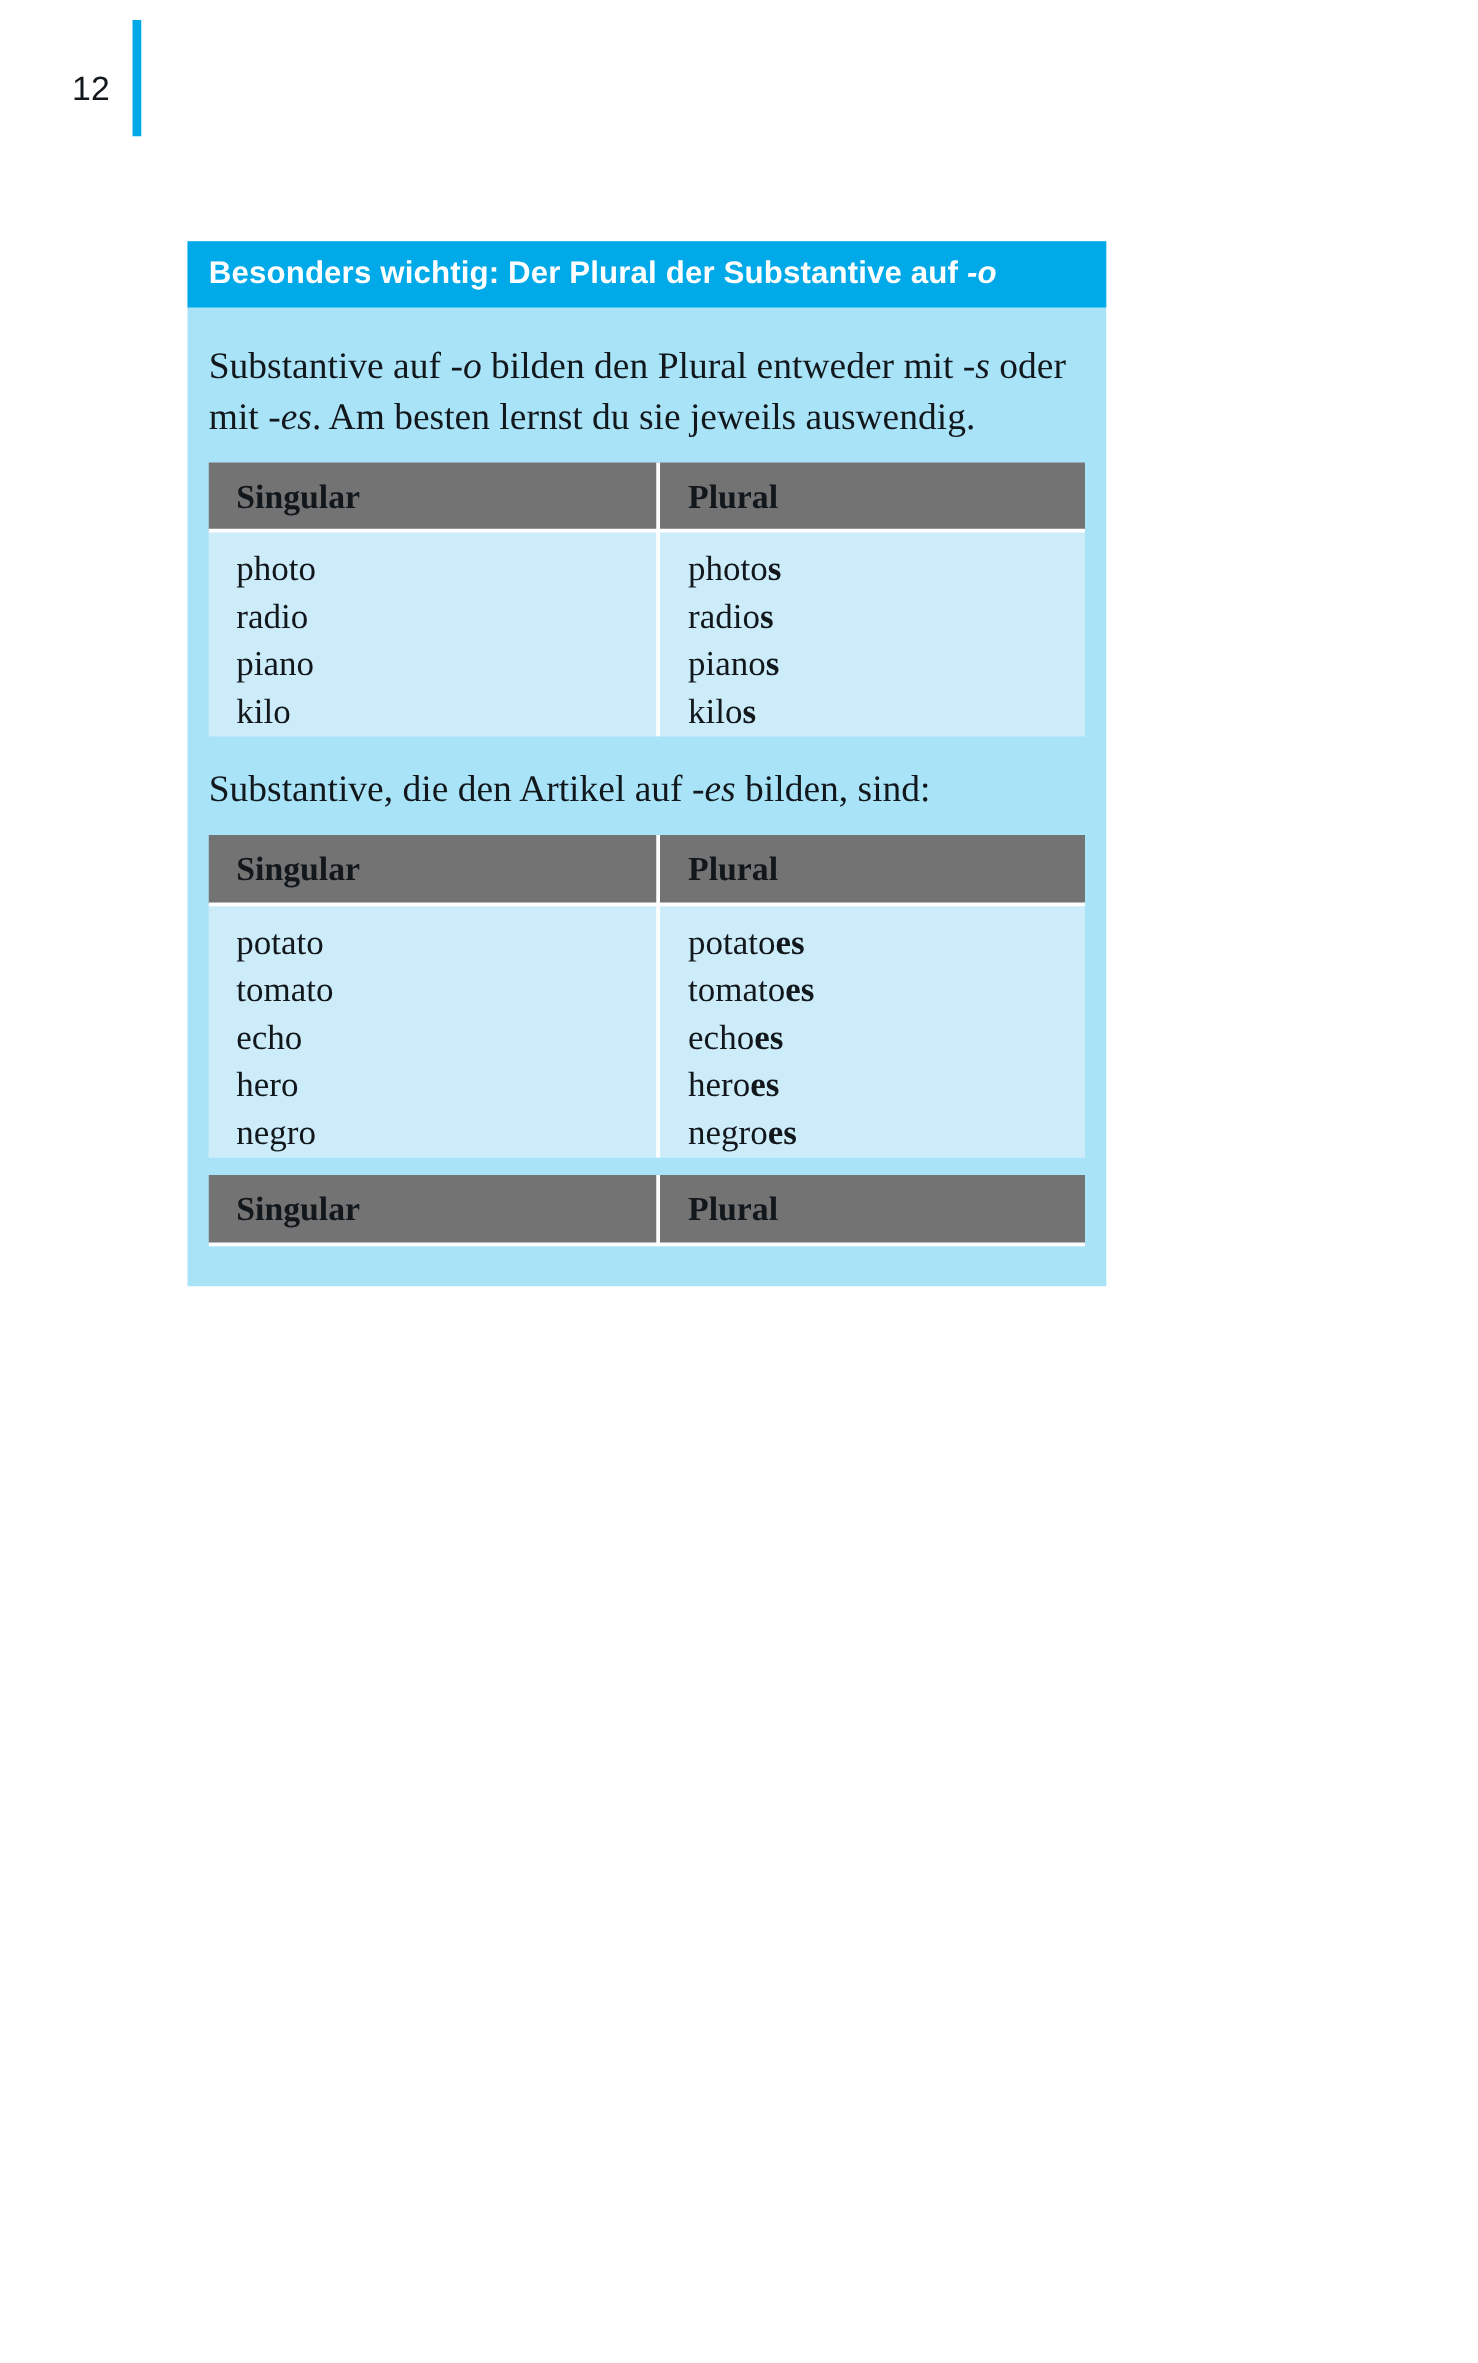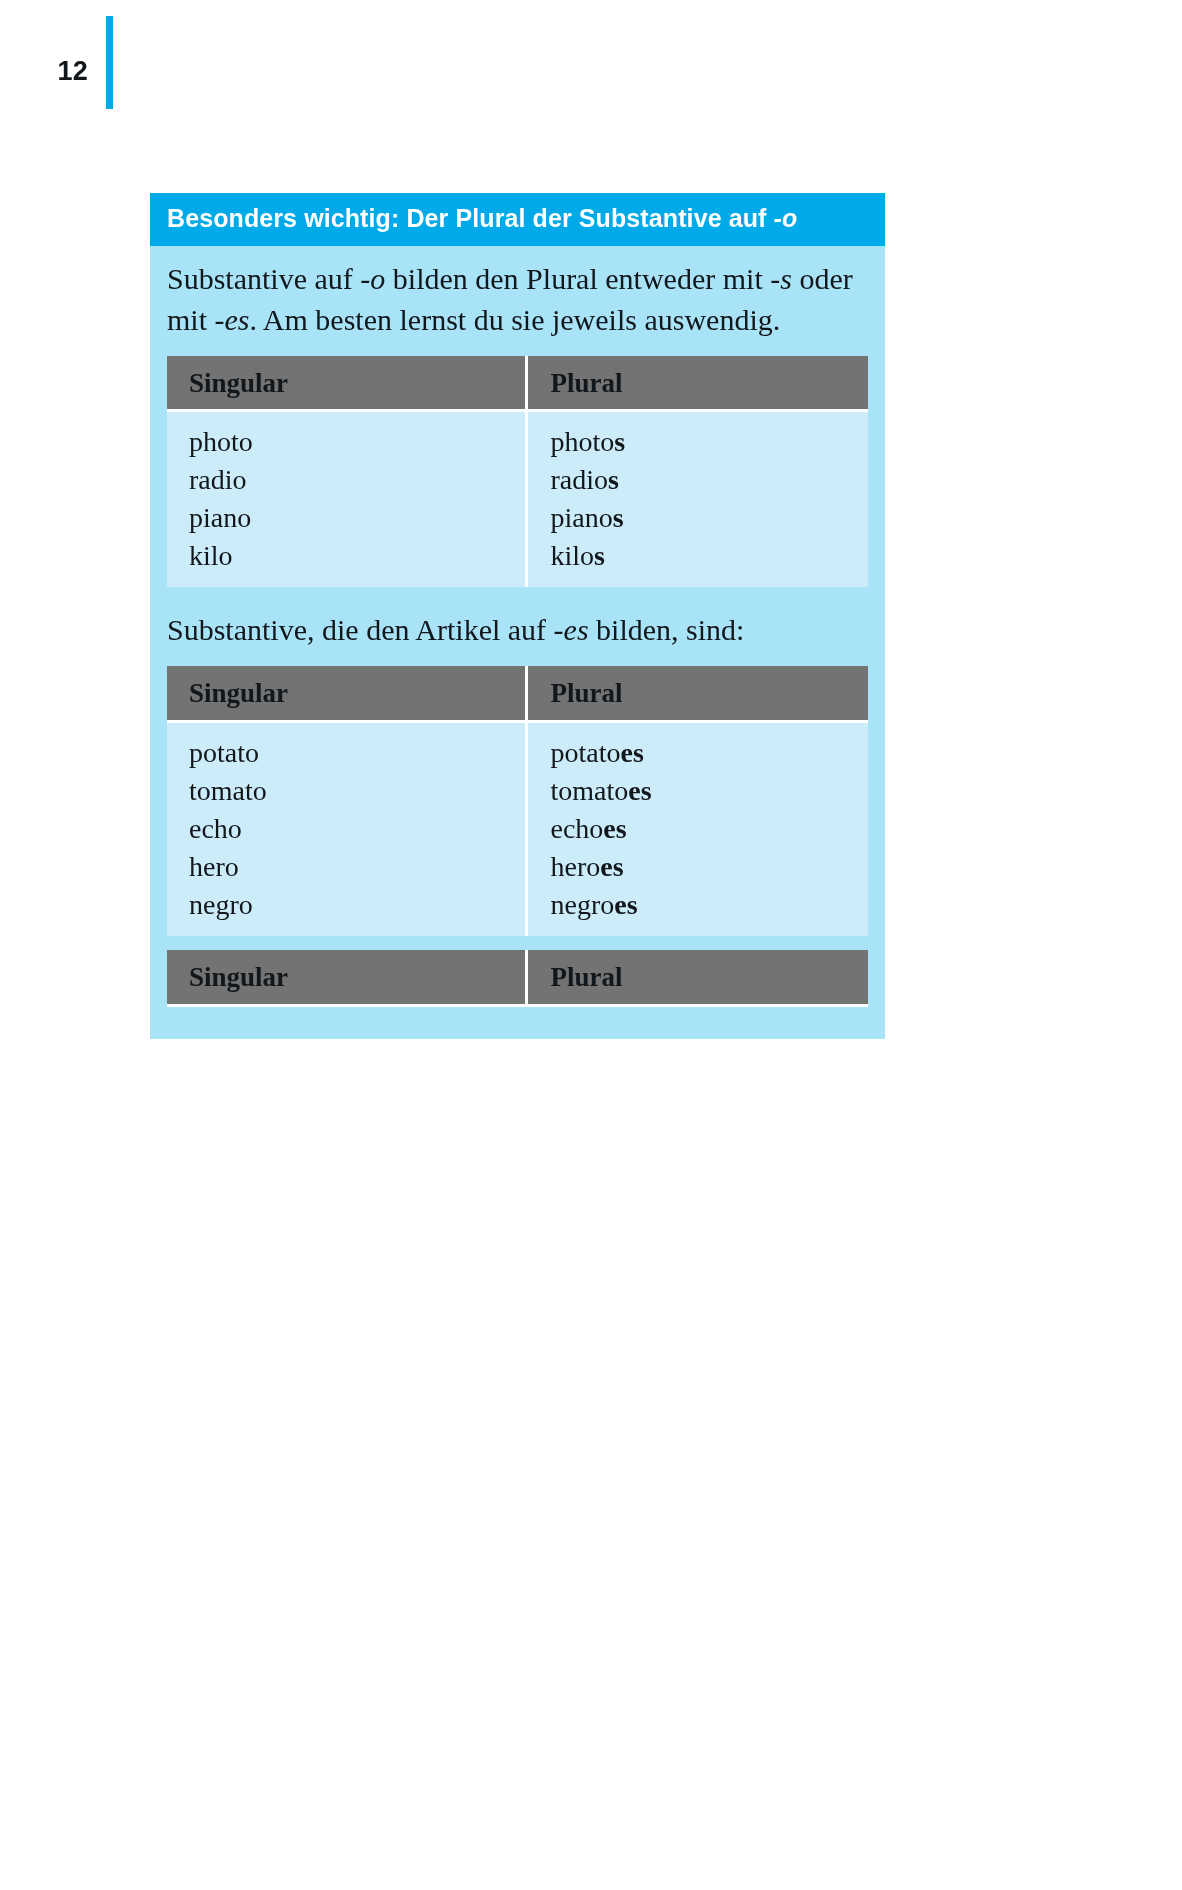--- a/index.html
+++ b/index.html
@@ -23,21 +23,21 @@
     left: 0;
     width: 100%;
     height: 90px;
     display: flex;
     align-items: flex-start;
   }
   .page-number {
     width: 88px;
     text-align: right;
     font-family: "Liberation Sans", sans-serif;
-    font-weight: bold;
+    font-weight: normal;
     font-size: 27px;
     line-height: 1;
     padding-top: 32px;
     color: #12171c;
     letter-spacing: 0.2px;
   }
   .header-rule {
     width: 7px;
     height: 93px;
     background: #00a9e8;
@@ -87,21 +87,21 @@
     line-height: 1.37;
     color: #12171c;
     margin: 0;
     padding-top: 22px;
     padding-bottom: 2px;
   }
   .para .it {
     font-style: italic;
   }
   .para.first {
-    padding-top: 12px;
+    padding-top: 26px;
   }
 
   
   table.wordtable {
     border-collapse: collapse;
     width: 100%;
     margin-top: 14px;
     background: #cdecfa;
     table-layout: fixed;
   }
@@ -123,21 +123,20 @@
     background: #cdecfa;
     color: #12171c;
   }
   table.wordtable th:first-child,
   table.wordtable td:first-child {
     border-right: 3px solid #ffffff;
     width: 48%;
   }
   table.wordtable tr.body-row td {
     padding-top: 11px;
-    padding-bottom: 12px;
     margin-left: 47px;
   }
   .bold-end {
     font-weight: bold;
   }
 
   .spacer-bottom { height: 4px; }
 </style>
 </head>
 <body>

